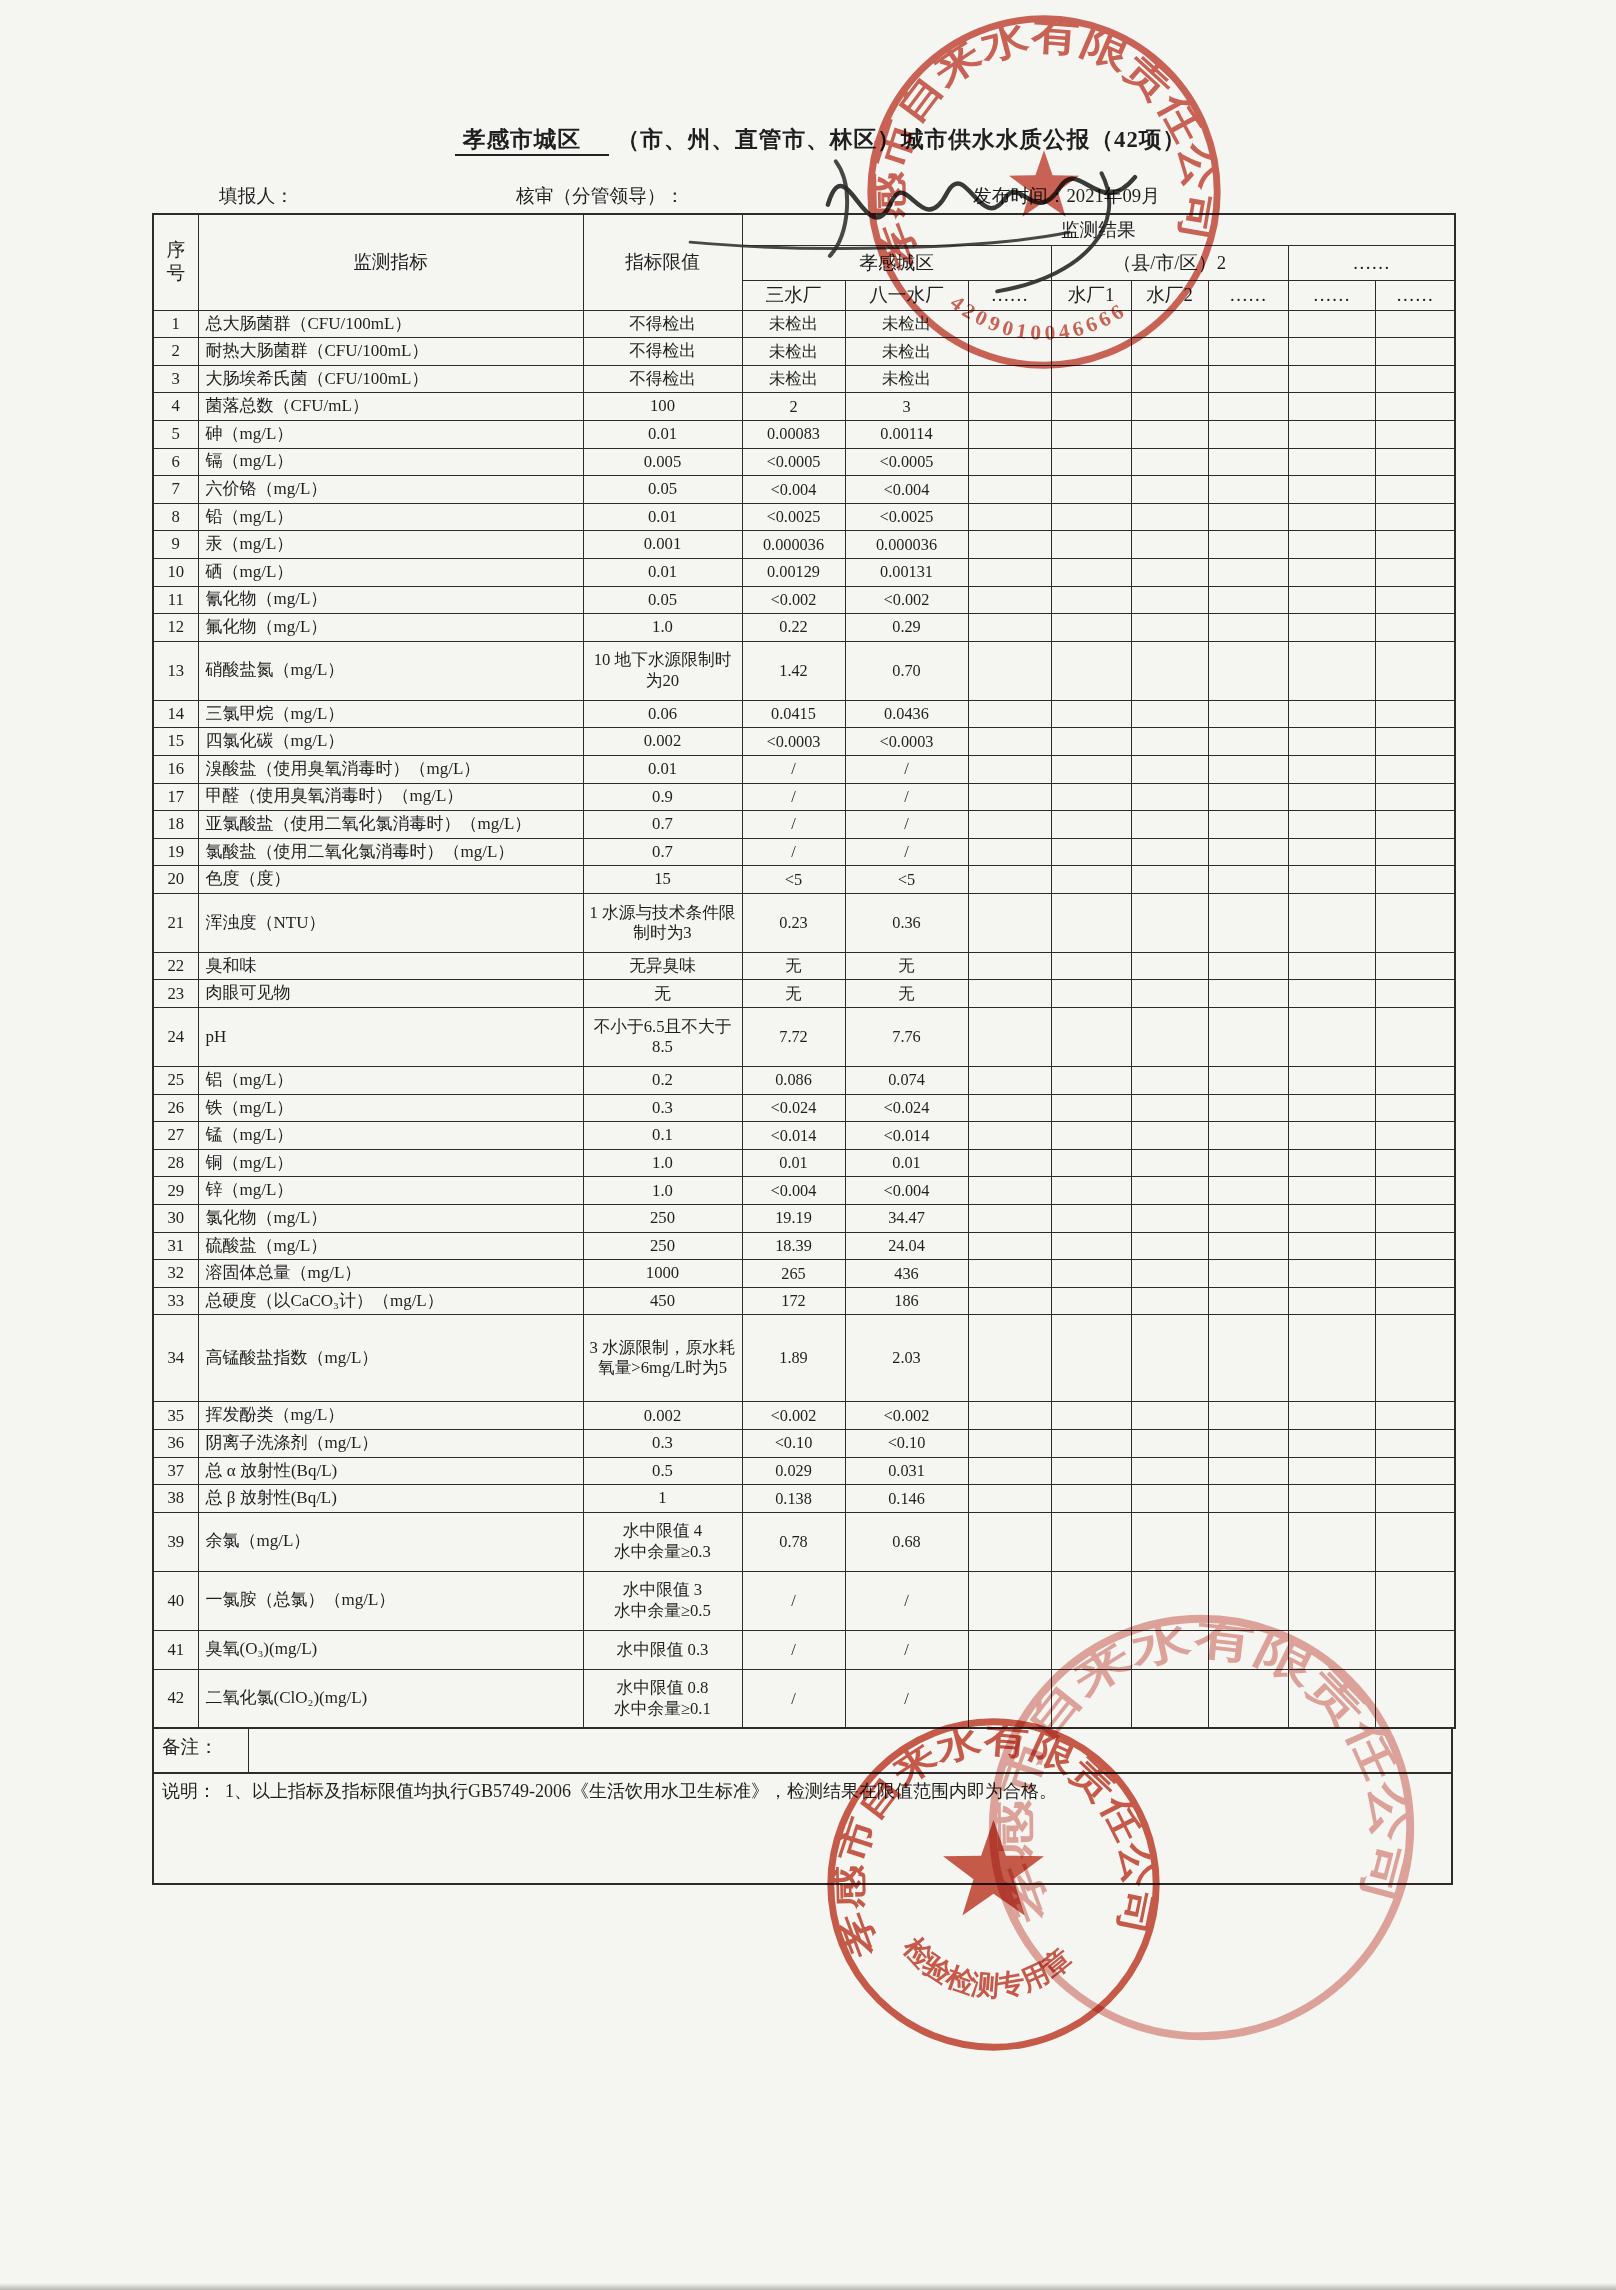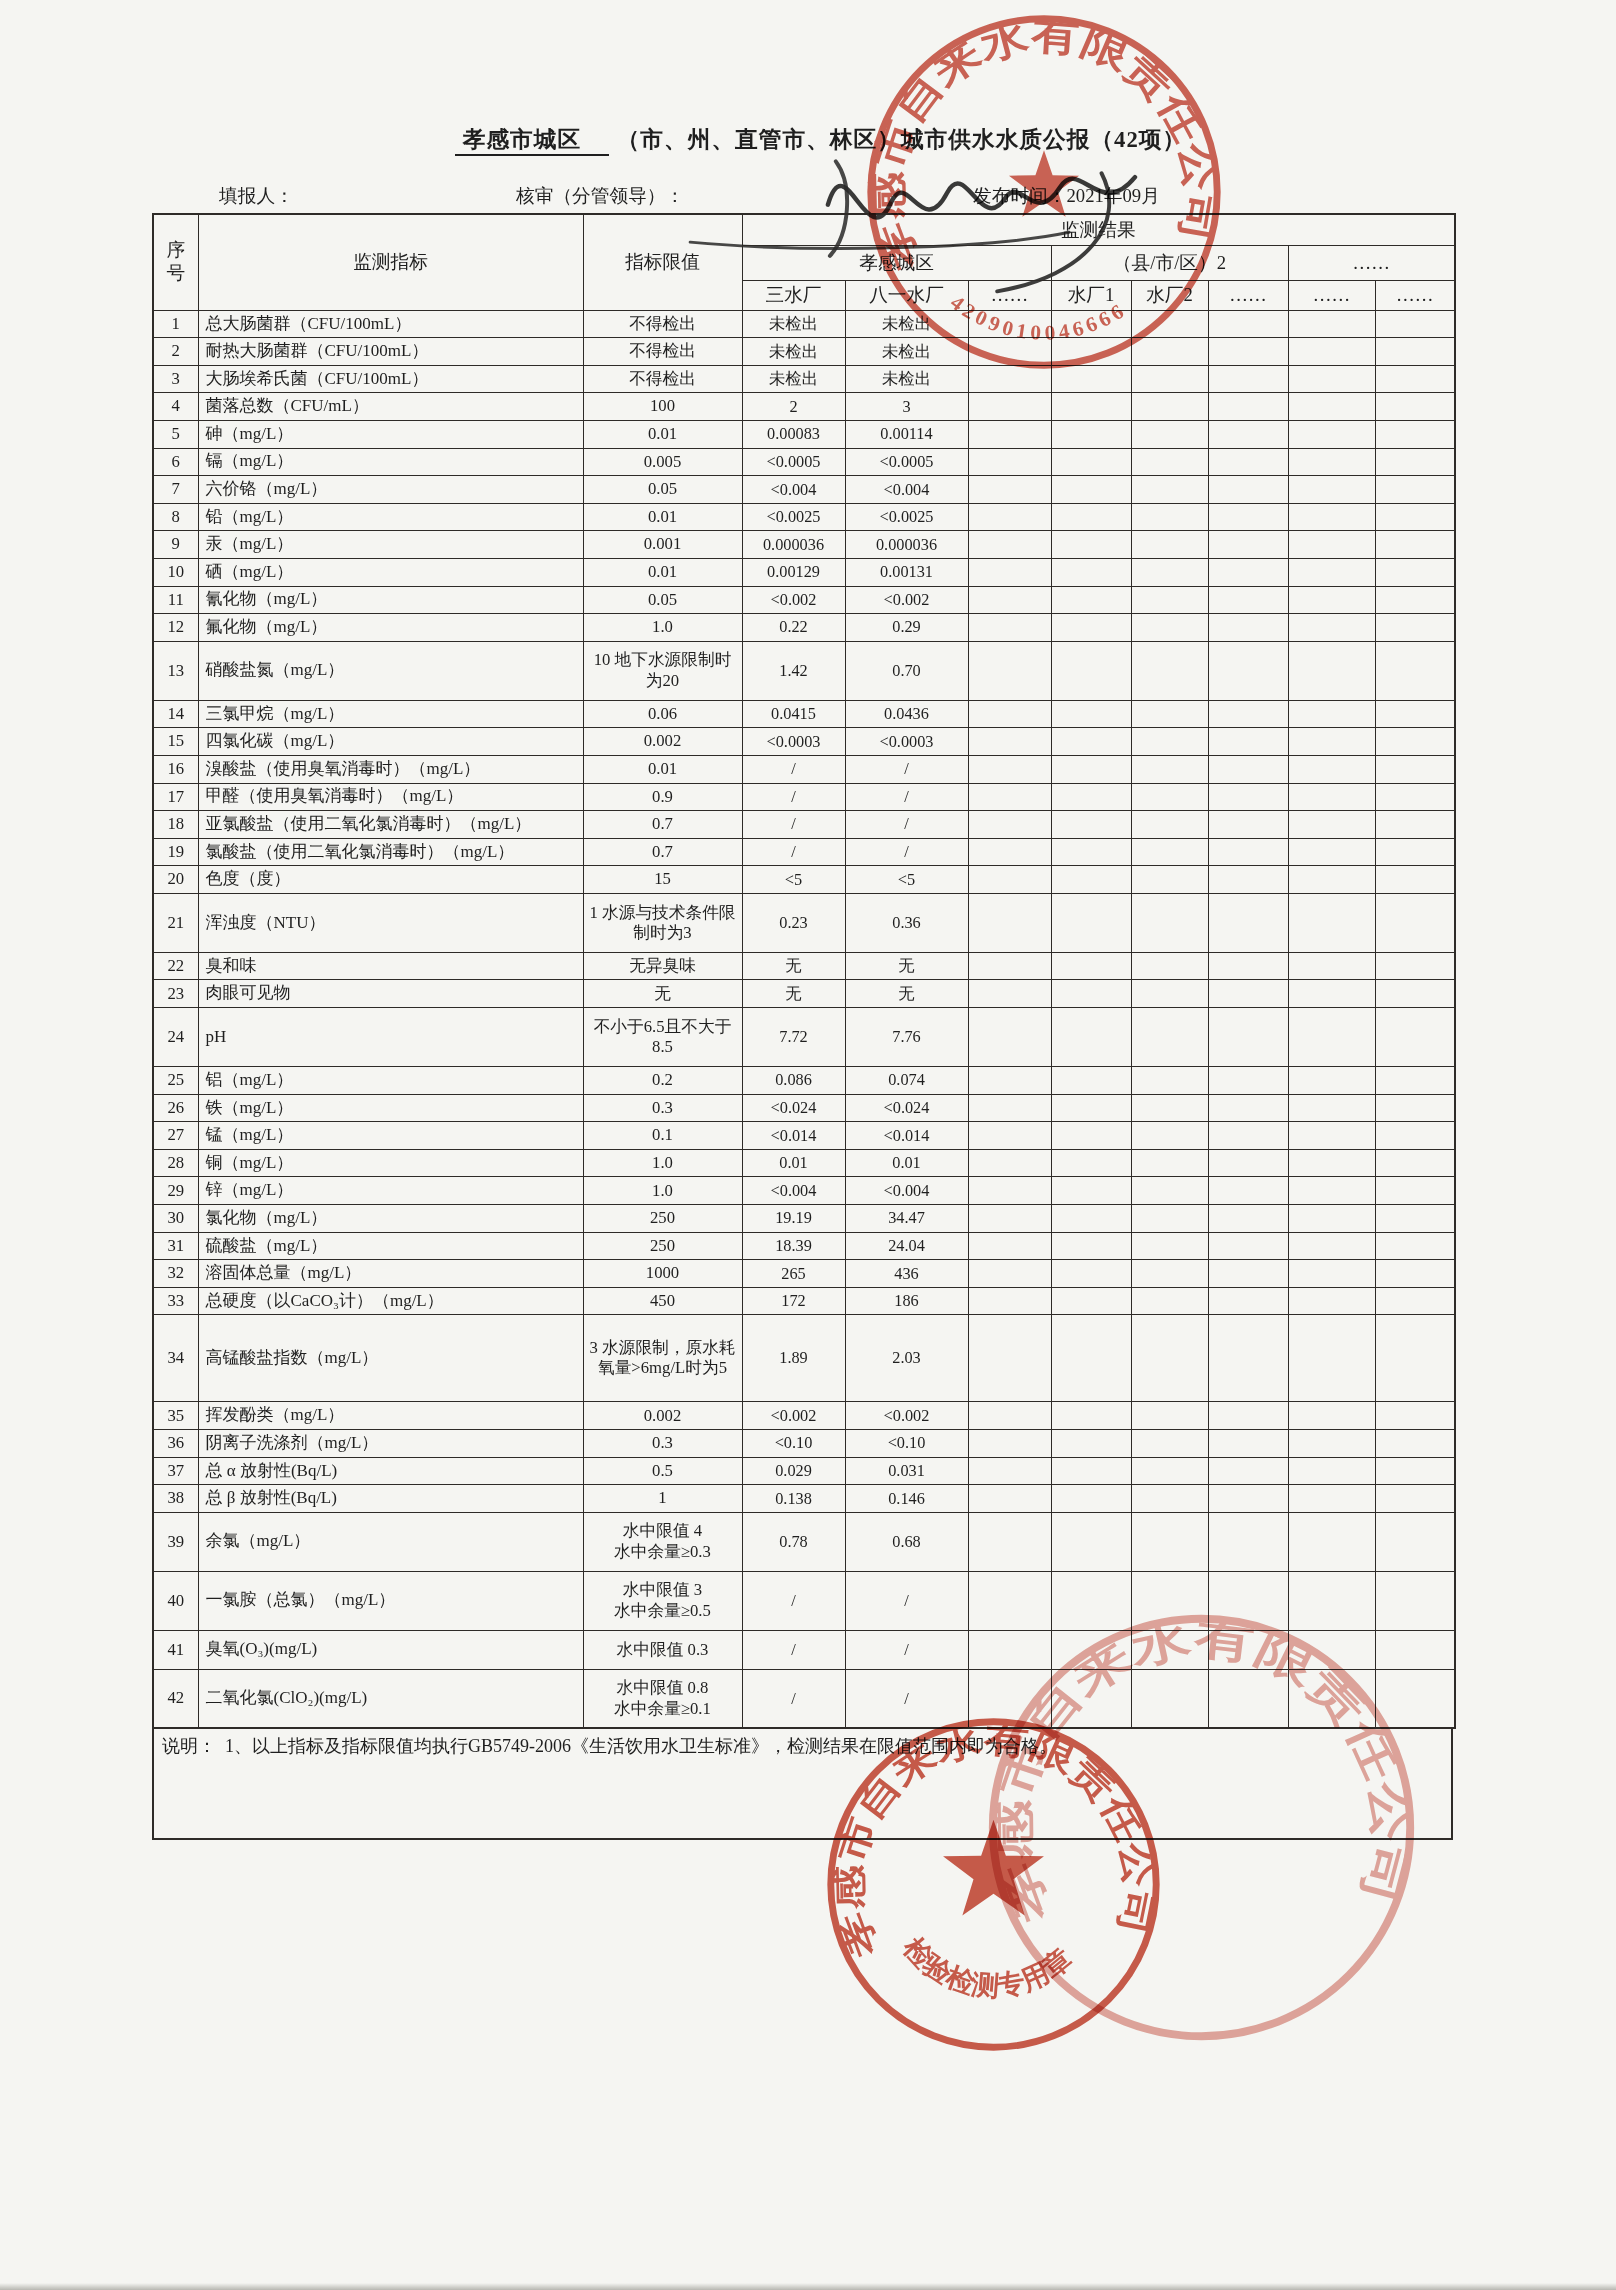--- a/index.html
+++ b/index.html
@@ -659,20 +659,24 @@
             <td class="val"></td>
             <td class="val"></td>
             <td class="val"></td>
             <td class="val"></td>
             <td class="val"></td>
             <td class="val"></td>
           </tr>
         </tbody>
     </table>
 
+    <div class="remark">
+      <div class="rlabel">备注：</div>
+      <div class="rbody"></div>
+    </div>
 
     <div class="notes">
       <div class="nlabel">说明：</div>
       <div class="nbody" id="notes-body">
           <div class="note-line">1、以上指标及指标限值均执行GB5749-2006《生活饮用水卫生标准》，检测结果在限值范围内即为合格。</div>
         </div>
     </div>
   </div>
 
   <svg class="stamp" style="left:857px;top:4.9px;opacity:.8;" width="374" height="374" viewBox="0 0 380 380" xmlns="http://www.w3.org/2000/svg" xmlns:xlink="http://www.w3.org/1999/xlink">

